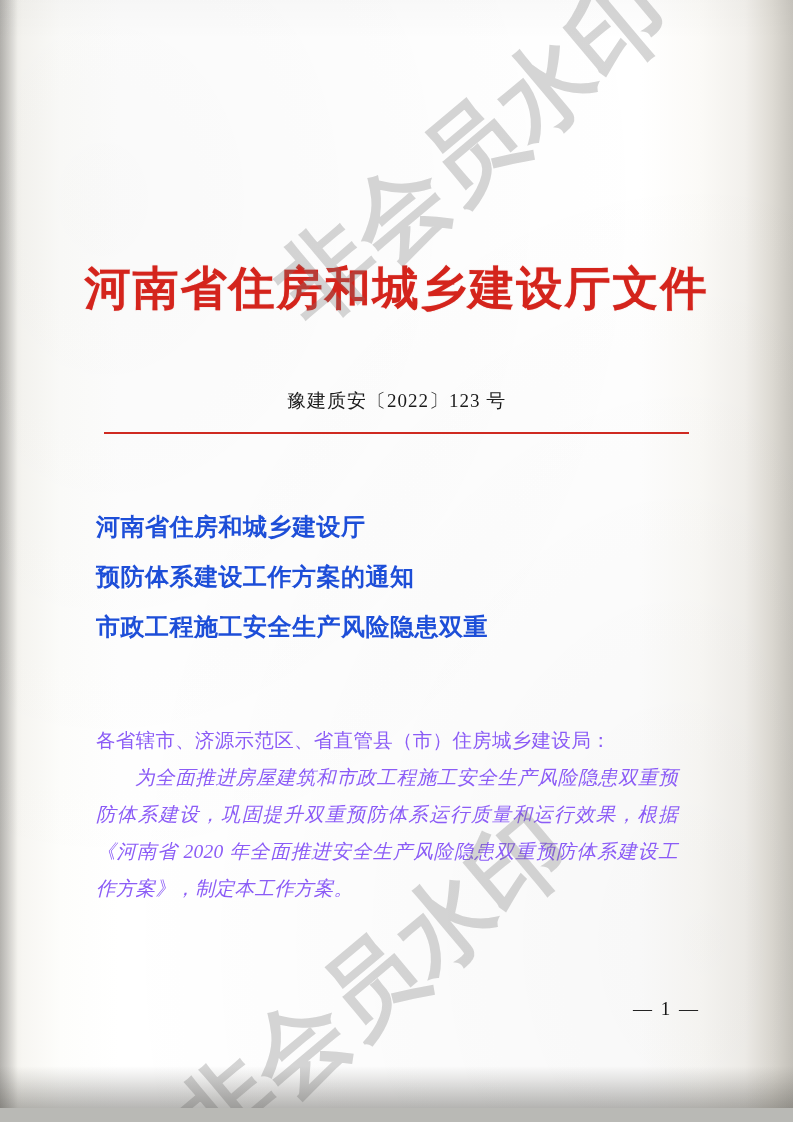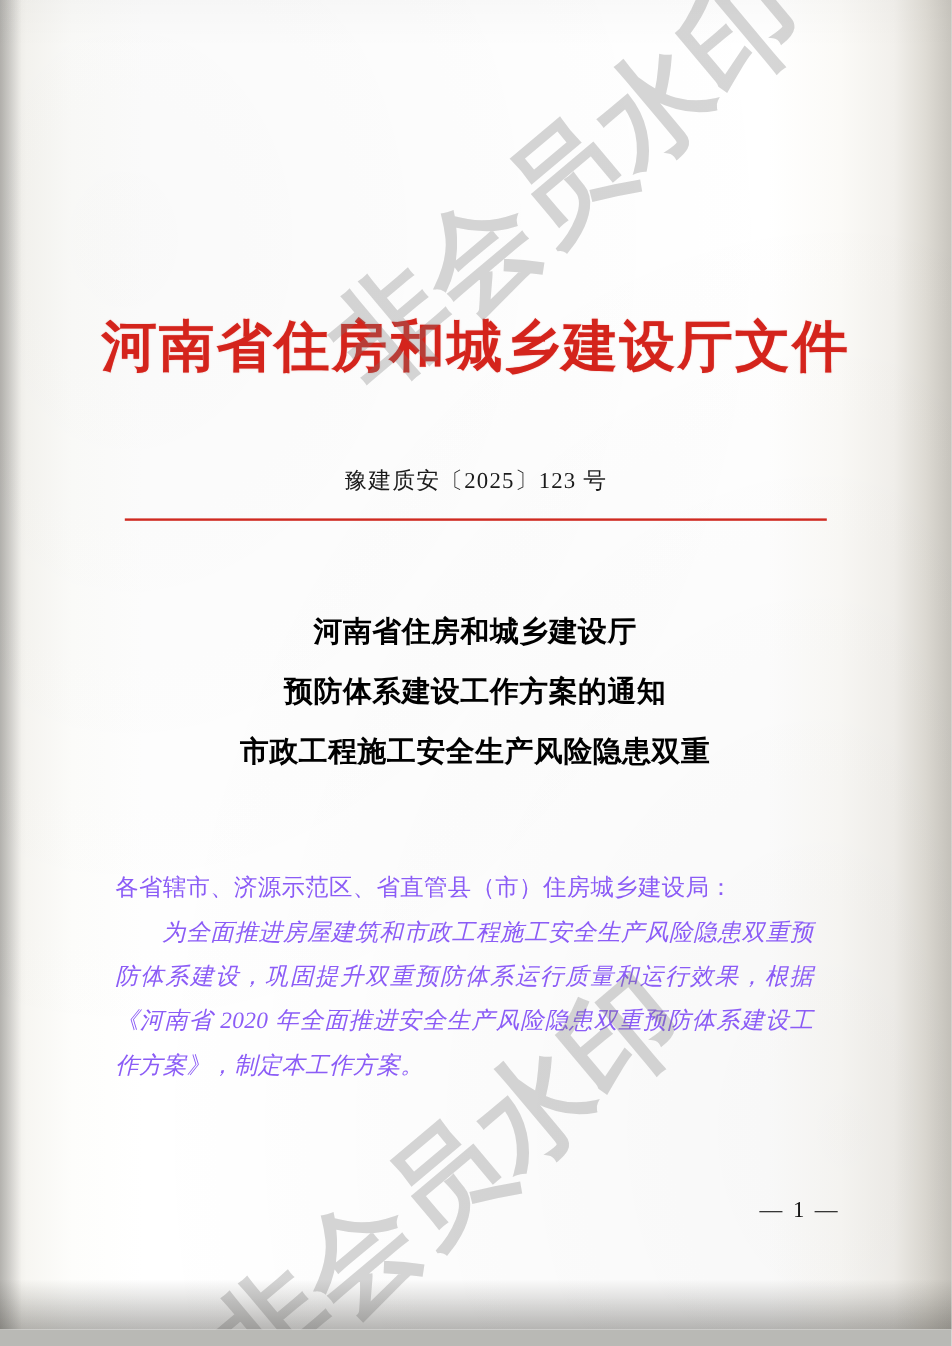--- a/index.html
+++ b/index.html
@@ -115,25 +115,25 @@
     width: 585px;
     height: 2px;
     background: #cf2a21;
   }
 
   .subject {
     position: absolute;
     left: 96px;
     top: 502px;
     width: 600px;
-    text-align: center;
+    text-align: left;
     font-size: 24px;
     font-weight: bold;
     line-height: 50px;
-    color: #000000;
+    color: #1d4ed8;
     letter-spacing: 0.5px;
   }
   .subject div { white-space: nowrap; }
 
   .body-text {
     position: absolute;
     left: 96px;
     top: 722px;
     width: 582px;
     font-size: 19.5px;
@@ -193,21 +193,21 @@
 <body>
 
 <div class="page">
   <div class="paper"></div>
   <div class="paper-noise"></div>
 
   <div class="content">
 
     <div class="doc-title">河南省住房和城乡建设厅文件</div>
 
-    <div class="doc-number">豫建质安〔2025〕123 号</div>
+    <div class="doc-number">豫建质安〔2022〕123 号</div>
 
     <div class="red-rule"></div>
 
     <div class="subject">
       <div>河南省住房和城乡建设厅</div>
       <div>预防体系建设工作方案的通知</div>
       <div>市政工程施工安全生产风险隐患双重</div>
     </div>
 
     <div class="body-text">

